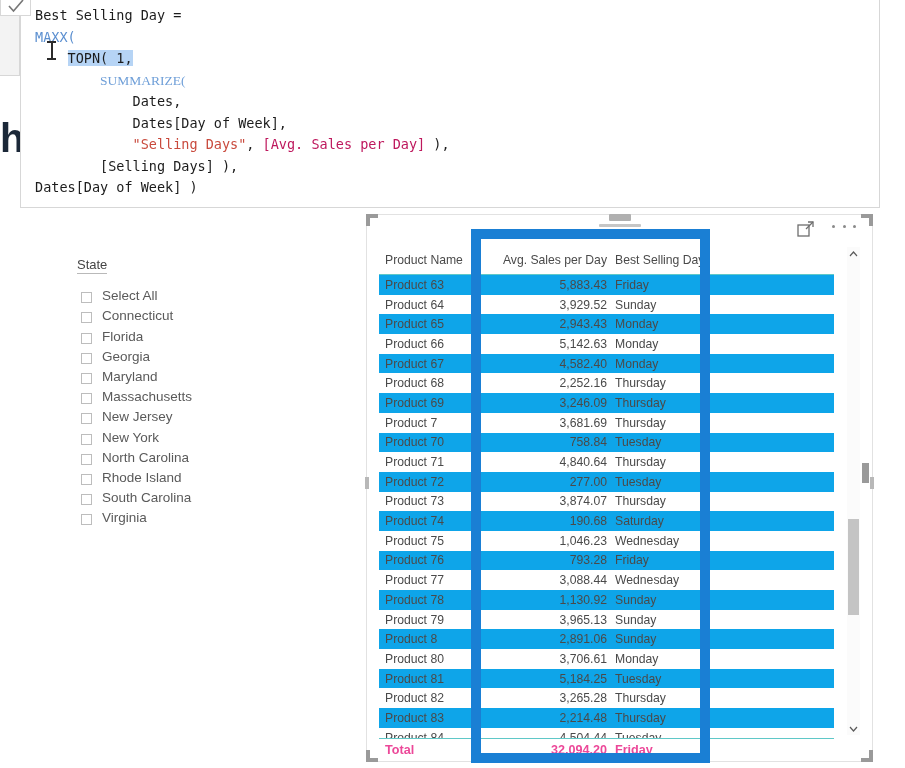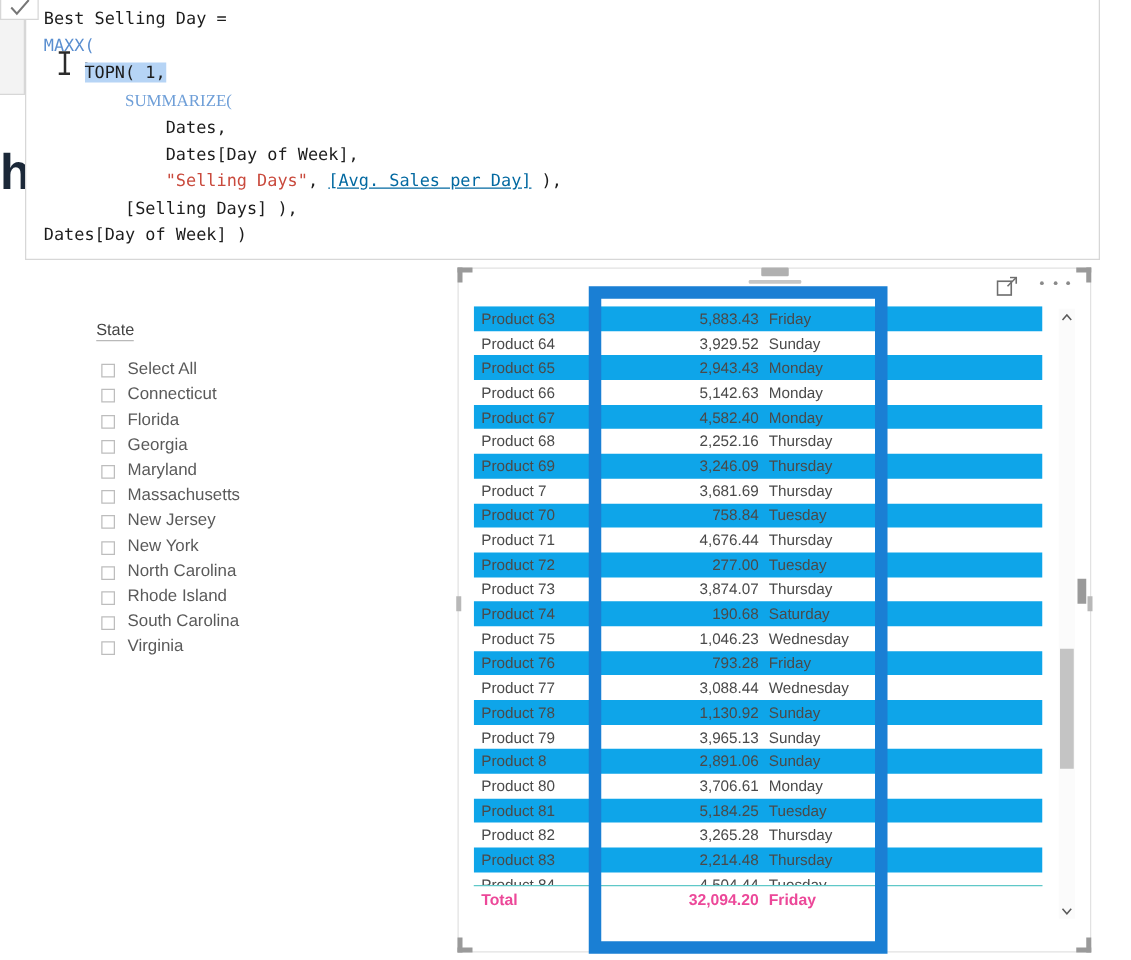--- a/index.html
+++ b/index.html
@@ -30,21 +30,21 @@
   }
   .formula-code {
     position: absolute; left: 14px; top: 6px;
     font-family: "DejaVu Sans Mono", "Liberation Mono", monospace;
     font-size: 13.5px; line-height: 21.5px;
     color: #1c1c1c; white-space: pre;
   }
   .tok-fn    { color: #5b8fd0; }
   .tok-fn2   { color: #6f9fd8; font-family: Liberation Serif, serif; }
   .tok-str   { color: #c94a3d; }
-  .tok-meas  { color: #0369a1; text-decoration: underline; }
+  .tok-meas  { color: #be185d; }
   .tok-sel   { background: #b6d4f5; color: #1c1c1c; }
   .caret-bar {
     display: inline-block; width: 2px; height: 15px;
     background: #1c1c1c; vertical-align: -3px; margin-right: -2px;
   }
 
   
   .commit-btn {
     position: absolute; left: 0px; top: -14px;
     width: 31px; height: 30px;
@@ -285,20 +285,25 @@
       </div>
       <div class="more-icon">
         <b></b>
           <b></b>
           <b></b>
       </div>
     </div>
 
     <div class="tbl">
 
+      <div class="tbl-row tbl-head">
+        <div class="c-name">Product Name</div>
+        <div class="c-avg">Avg. Sales per Day</div>
+        <div class="c-day">Best Selling Day</div>
+      </div>
 
       <div class="tbl-body">
         <div class="tbl-row row-alt">
           <div class="c-name">Product 63</div>
           <div class="c-avg">5,883.43</div>
           <div class="c-day">Friday</div>
         </div>
         <div class="tbl-row">
           <div class="c-name">Product 64</div>
           <div class="c-avg">3,929.52</div>
@@ -334,21 +339,21 @@
           <div class="c-avg">3,681.69</div>
           <div class="c-day">Thursday</div>
         </div>
         <div class="tbl-row row-alt">
           <div class="c-name">Product 70</div>
           <div class="c-avg">758.84</div>
           <div class="c-day">Tuesday</div>
         </div>
         <div class="tbl-row">
           <div class="c-name">Product 71</div>
-          <div class="c-avg">4,676.44</div>
+          <div class="c-avg">4,840.64</div>
           <div class="c-day">Thursday</div>
         </div>
         <div class="tbl-row row-alt">
           <div class="c-name">Product 72</div>
           <div class="c-avg">277.00</div>
           <div class="c-day">Tuesday</div>
         </div>
         <div class="tbl-row">
           <div class="c-name">Product 73</div>
           <div class="c-avg">3,874.07</div>

